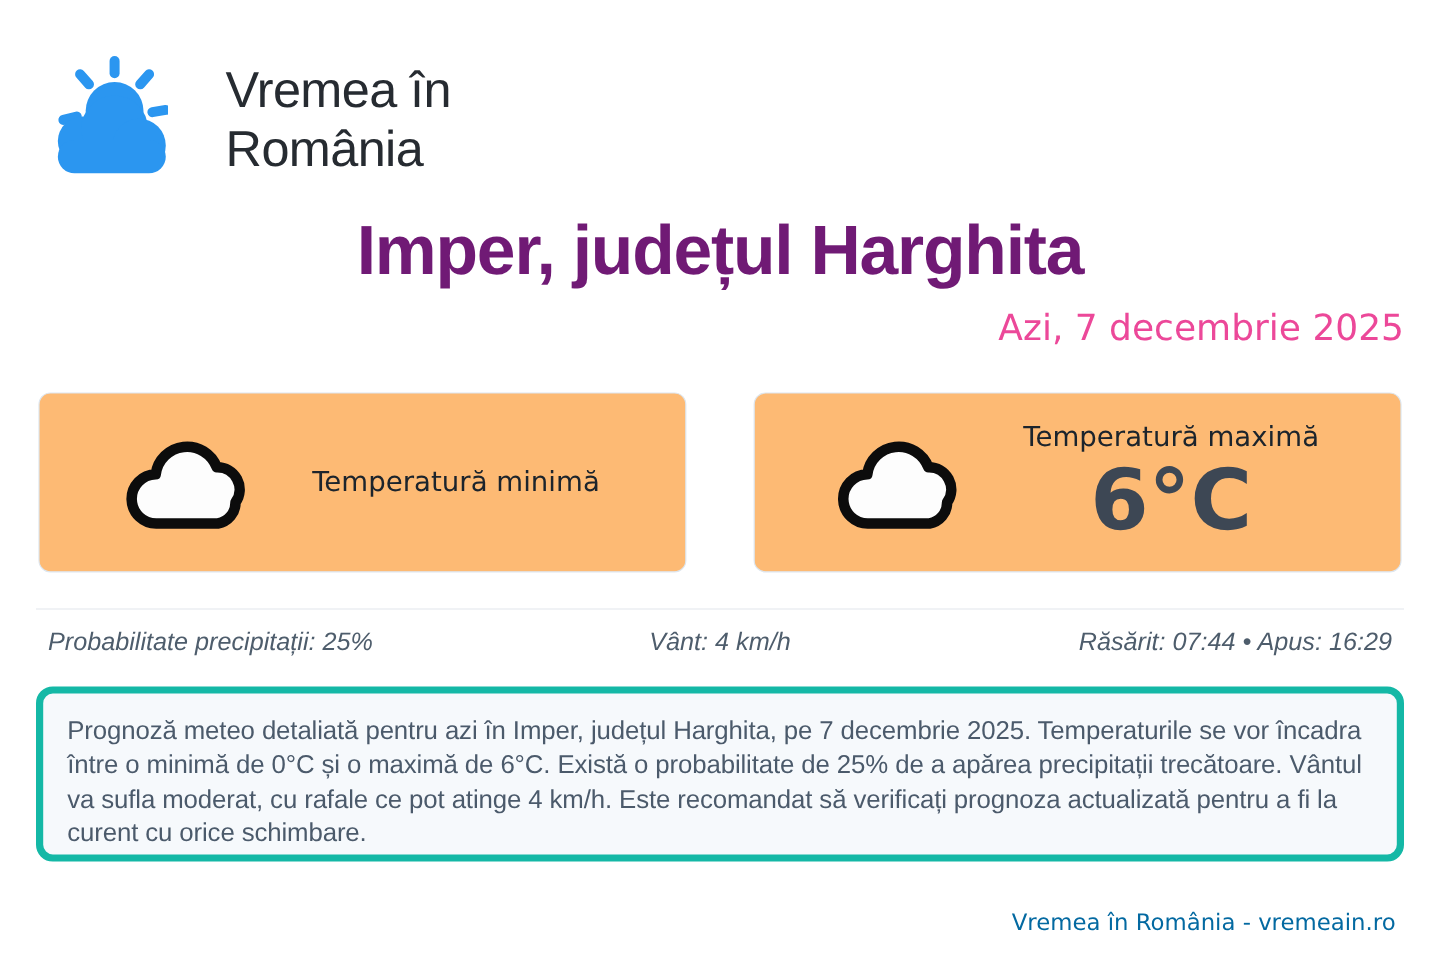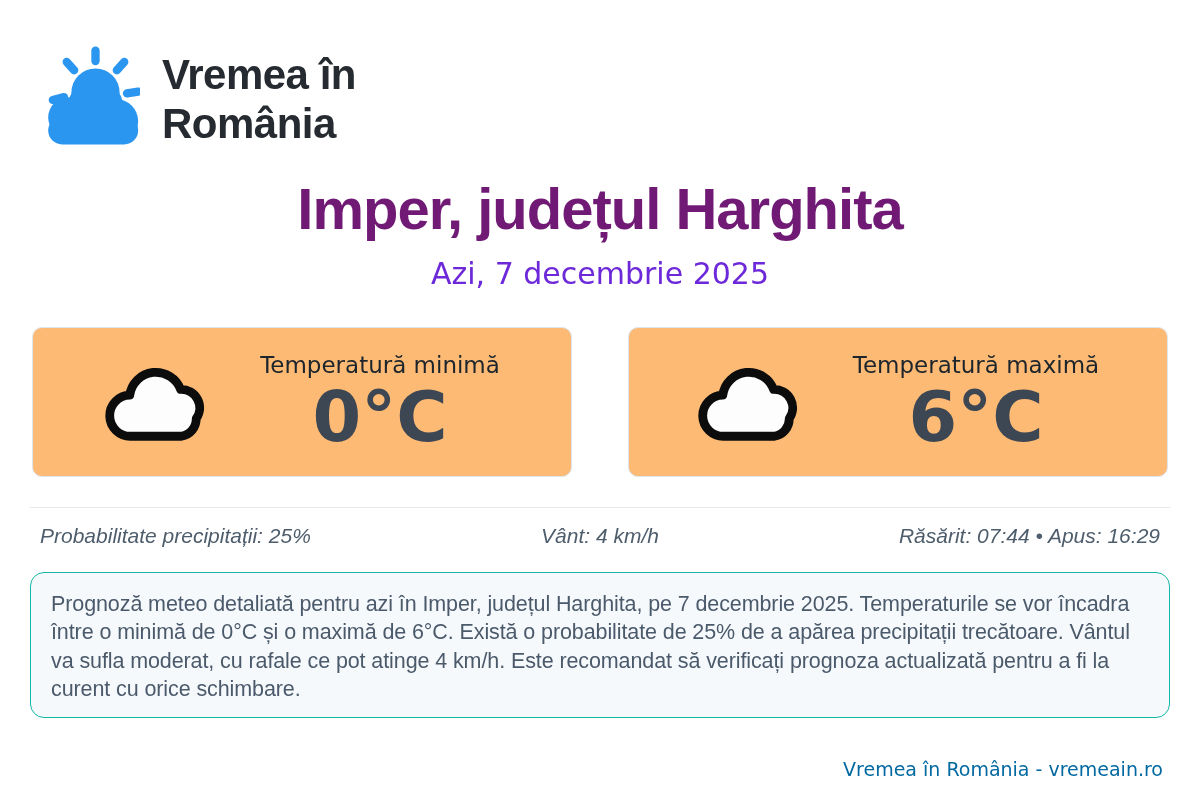--- a/index.html
+++ b/index.html
@@ -15,43 +15,44 @@
     display: flex;
     align-items: center;
     gap: 22px;
     height: 108px;
     margin-left: 8px;
   }
   .logo-icon { width: 102px; height: 106px; flex: 0 0 auto; }
   .logo-text {
     font-family: "Liberation Sans", sans-serif;
     font-size: 42px;
-    font-weight: 700;
+    font-weight: 400;
     line-height: 1.17;
     letter-spacing: -0.5px;
     color: #262b31;
+    margin-left: 26px;
   }
 
   
   .page-title {
     margin-top: 26px;
     text-align: center;
     font-size: 58px;
     font-weight: 700;
     letter-spacing: -1px;
     line-height: 1.05;
     color: #701a75;
   }
   .page-subtitle {
     margin-top: 16px;
-    text-align: center;
+    text-align: right;
     font-family: "DejaVu Sans", sans-serif;
     font-size: 30px;
     font-weight: 400;
-    color: #6d28d9;
+    color: #ec4899;
   }
 
   
   .cards-row {
     display: flex;
     gap: 56px;
     margin-top: 36px;
     padding: 0 2px;
   }
   .temp-card {
@@ -98,21 +99,21 @@
   .stat-left  { text-align: left; }
   .stat-mid   { text-align: center; }
   .stat-right { text-align: right; }
 
   
   .forecast-box {
     margin-top: 10px;
     height: 146px;
     overflow: visible;
     background: #f6f9fc;
-    border: 1px solid #14b8a6;
+    border: 6px solid #14b8a6;
     border-radius: 14px;
     padding: 17px 24px 0 20px;
   }
   .forecast-text {
     font-size: 21.5px;
     line-height: 28.5px;
     letter-spacing: -0.1px;
     color: #4b5a6b;
   }
 
@@ -160,21 +161,20 @@
 <section class="cards-row">
 
   <div class="temp-card">
     <span class="cloud-icon">
       <svg viewBox="0 0 120 90" width="118" height="88" aria-hidden="true">
         <path d="M 27 78 A 21 21 0 0 1 26 36 A 27 27 0 0 1 78 30 A 19 19 0 0 1 94 60 A 18 18 0 0 1 79 78 Z" fill="#fdfdfd" stroke="#0c0c0c" stroke-width="9" stroke-linejoin="round" stroke-linecap="round"></path>
       </svg>
     </span>
     <div class="temp-block">
       <div class="temp-label">Temperatură minimă</div>
-      <div class="temp-value">0°C</div>
     </div>
   </div>
 
   <div class="temp-card">
     <span class="cloud-icon">
       <svg viewBox="0 0 120 90" width="118" height="88" aria-hidden="true">
         <path d="M 27 78 A 21 21 0 0 1 26 36 A 27 27 0 0 1 78 30 A 19 19 0 0 1 94 60 A 18 18 0 0 1 79 78 Z" fill="#fdfdfd" stroke="#0c0c0c" stroke-width="9" stroke-linejoin="round" stroke-linecap="round"></path>
       </svg>
     </span>
     <div class="temp-block">

